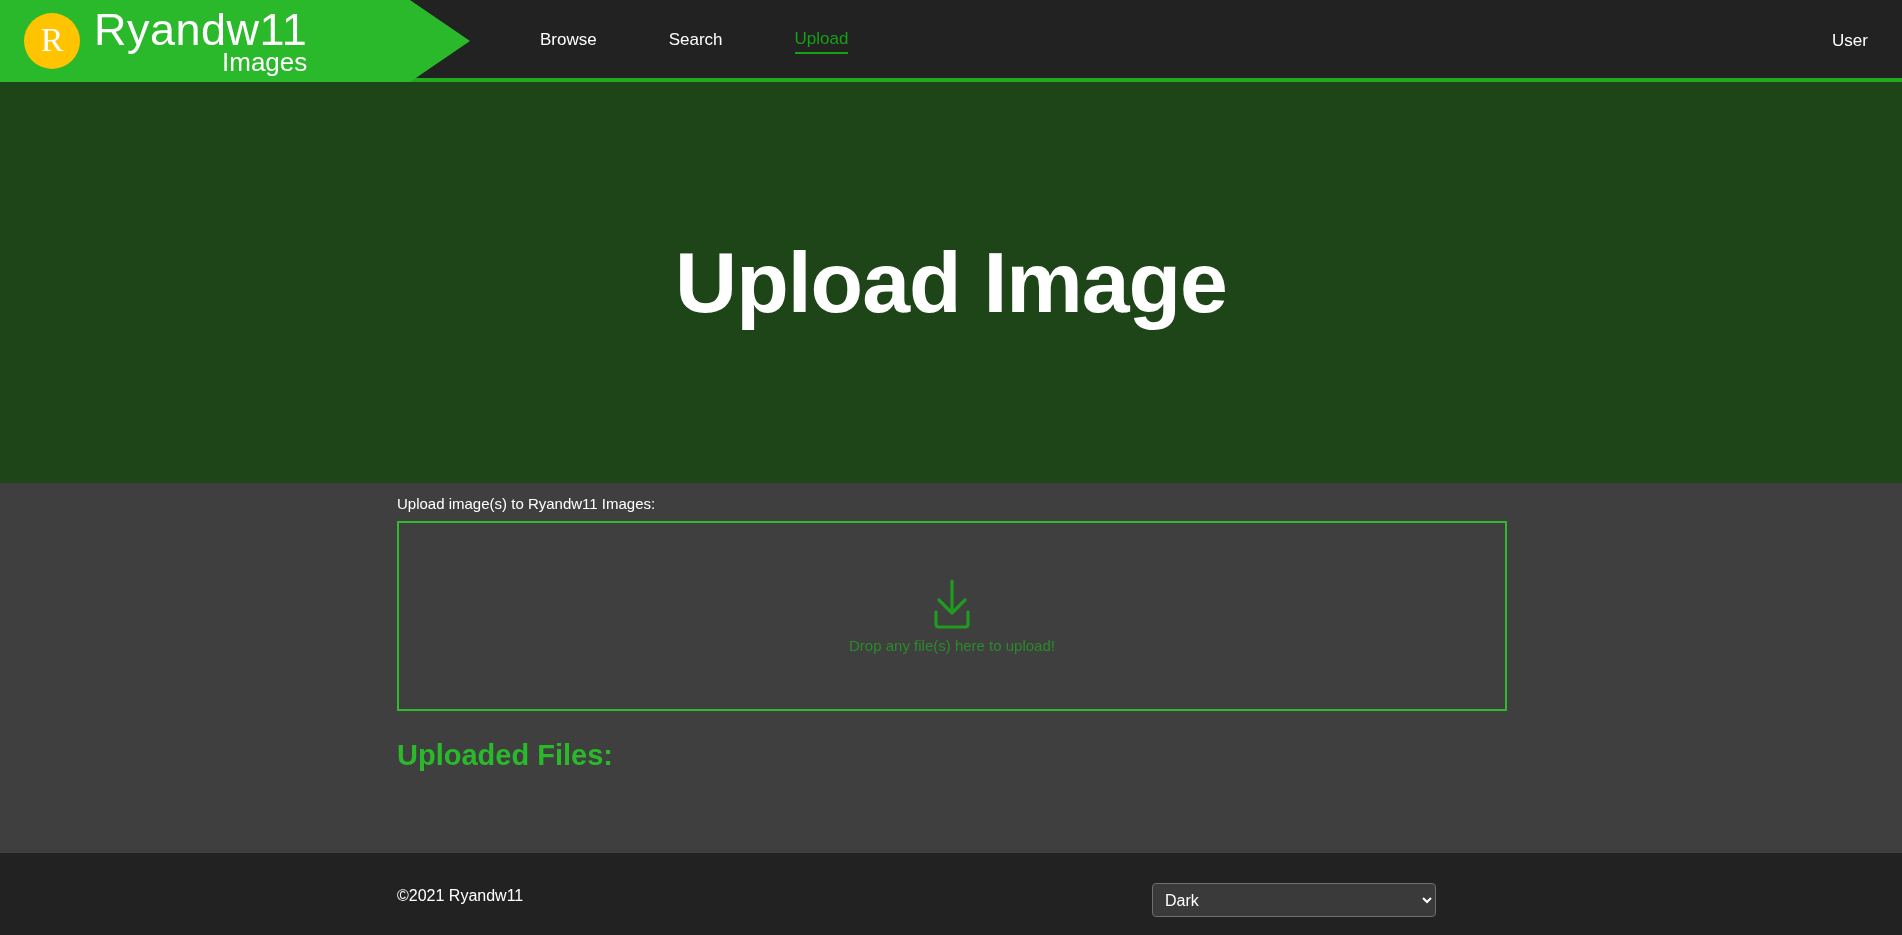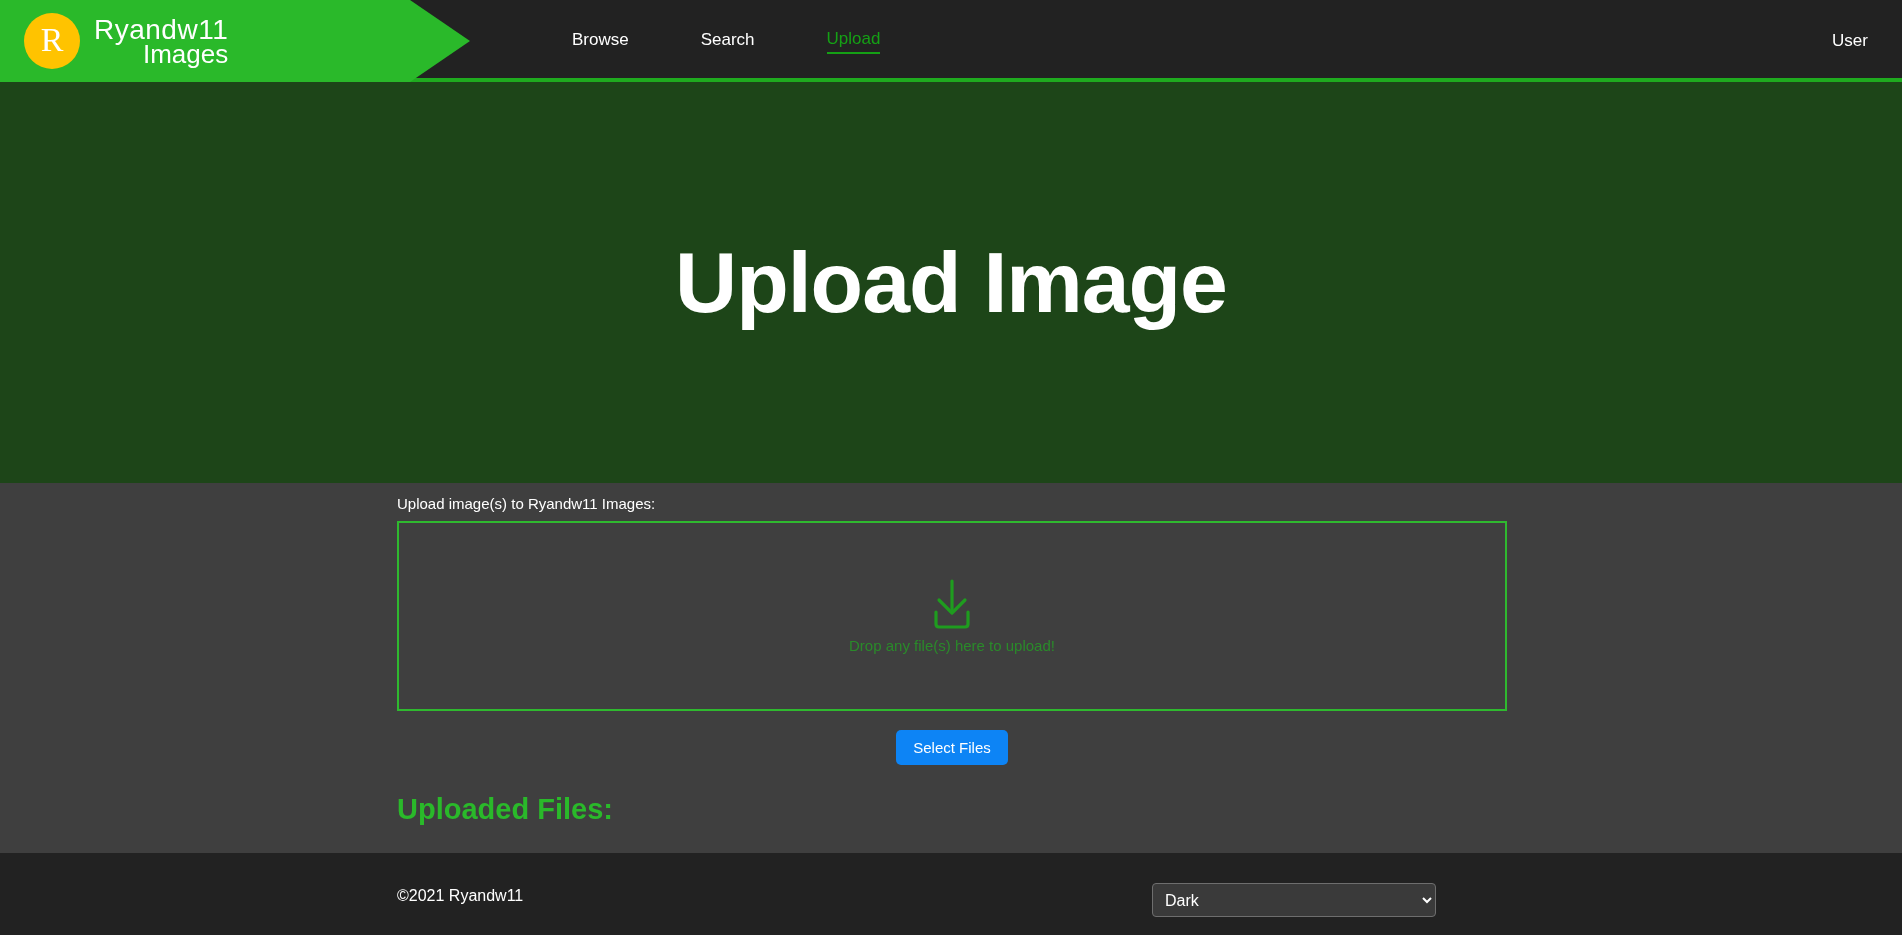--- a/index.html
+++ b/index.html
@@ -53,42 +53,41 @@
     padding-bottom: 3px;
   }
 
   .brand-text {
     margin-left: 14px;
     display: flex;
     flex-direction: column;
     line-height: 1;
   }
   .brand-name {
-    font-size: 28px;
+    font-size: 45px;
     color: #ffffff;
     font-weight: 400;
     letter-spacing: 0.5px;
   }
   .brand-sub {
     font-size: 26px;
     color: #ffffff;
     font-weight: 400;
     align-self: flex-end;
     margin-top: -3px;
   }
 
   .nav-links {
     position: absolute;
     left: 540px;
     top: 0;
     height: 82px;
     display: flex;
     align-items: center;
     gap: 72px;
-    margin-left: 32px;
   }
   .nav-link {
     font-size: 17px;
     color: #ffffff;
     text-decoration: none;
     padding-bottom: 3px;
     cursor: pointer;
   }
   .nav-link.active {
     color: #15a015;
@@ -262,23 +261,20 @@
 
     <div class="dropzone">
       <svg class="dropzone-icon" viewBox="0 0 58 52" fill="none">
         <path d="M29 2 L29 32" stroke="#1f9c1f" stroke-width="3.2" stroke-linecap="round"></path>
         <path d="M16 21 L29 34 L42 21" stroke="#1f9c1f" stroke-width="3.2" stroke-linecap="round" stroke-linejoin="round" fill="none"></path>
         <path d="M13 33 L13 45 Q13 48 16 48 L42 48 Q45 48 45 45 L45 33" stroke="#1f9c1f" stroke-width="3.2" stroke-linecap="round" stroke-linejoin="round" fill="none"></path>
       </svg>
       <div class="dropzone-text">Drop any file(s) here to upload!</div>
     </div>
 
-    <div class="select-row">
-      <button class="btn-select">Select Files</button>
-    </div>
 
     <h2 class="uploaded-heading">Uploaded Files:</h2>
 
 
   </div>
 </div>
 
 <div class="footer">
   <div class="footer-copy">©2021 Ryandw11</div>
   <select class="theme-select">

